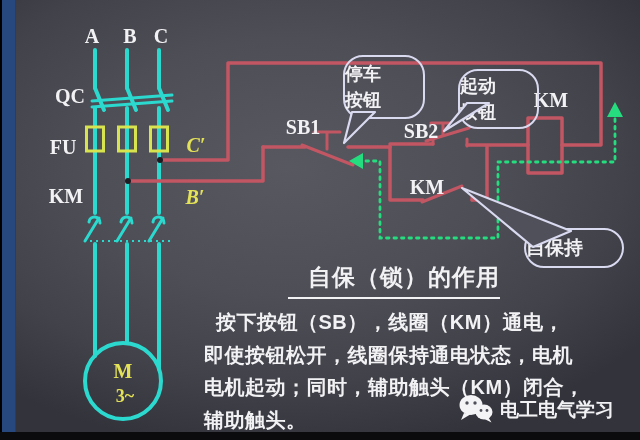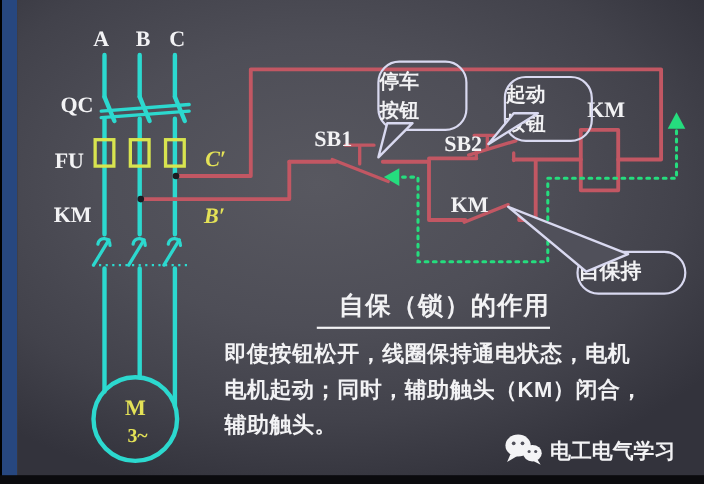--- a/index.html
+++ b/index.html
@@ -132,20 +132,21 @@
   </div>
 
   <svg class="overlay" width="640" height="440" viewBox="0 0 640 440">
     <polygon class="tail" points="352,112 375,112 344,143"></polygon>
     <polygon class="tail" points="467,103 489,103 444,131"></polygon>
     <polygon class="tail" points="462,188 571,231 533,247"></polygon>
   </svg>
 
   <div class="title">自保（锁）的作用</div>
   <div class="body-text">
+    <div class="indent">按下按钮（SB），线圈（KM）通电，</div>
     <div>即使按钮松开，线圈保持通电状态，电机</div>
     <div>电机起动；同时，辅助触头（KM）闭合，</div>
     <div>辅助触头。</div>
   </div>
 
   <div class="watermark">
     <svg width="36" height="30" viewBox="0 0 36 30">
       <ellipse cx="13" cy="12" rx="11.5" ry="10" fill="#f4f4f6"></ellipse>
       <polygon points="6,20 3,27 13,21" fill="#f4f4f6"></polygon>
       <circle cx="9" cy="10" r="1.7" fill="#50505a"></circle>

